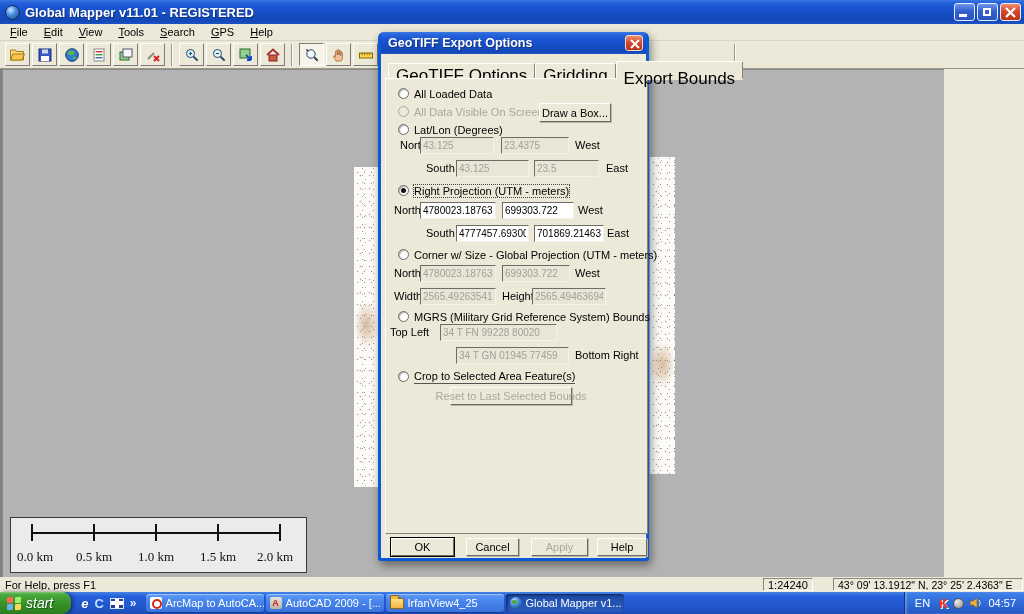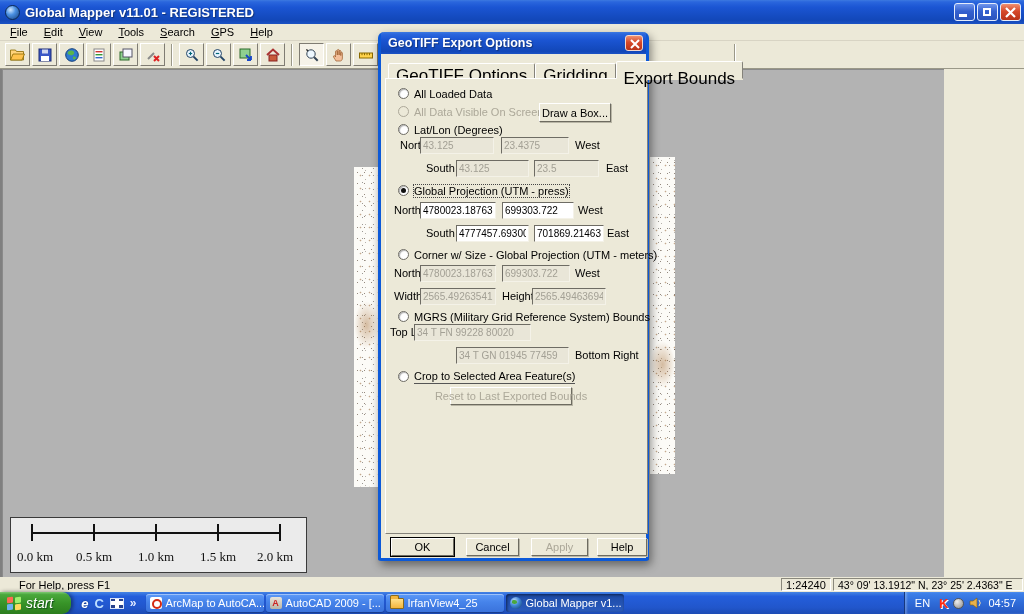--- a/index.html
+++ b/index.html
@@ -53,21 +53,21 @@
 
   
   .scalebar { position:absolute; left:8px; top:448px; width:297px; height:56px; background:#ebebeb;
     border:1px solid #3a3a3a; }
   .sb-line { position:absolute; left:21px; top:14px; width:248px; height:0; border-top:2px solid #111; }
   .sb-tick { position:absolute; top:6px; width:2px; height:17px; background:#111; }
   .sb-lab { position:absolute; top:31px; transform:translateX(-50%); font-family:"Liberation Serif", serif; font-size:13px; color:#111; white-space:nowrap; }
 
   
   .statusbar { position:absolute; left:0; top:577px; width:1024px; height:15px; background:#ece9d8;
-    display:flex; align-items:stretch; gap:2px; padding:1px 1px 1px 14px; }
+    display:flex; align-items:stretch; gap:20px; padding:1px 1px 1px 0; }
   .sp { border:1px solid; border-color:#8a887c #fff #fff #8a887c; padding:0 4px; display:flex; align-items:center; white-space:nowrap; overflow:hidden; }
   .sp.help { flex:1; border-color:transparent; }
   .sp.scale { width:50px; }
   .sp.utm { width:255px; font-size:10.5px; }
   .sp.lonlat { width:190px; font-size:10.5px; }
 
   
   .taskbar { position:absolute; left:0; top:592px; width:1024px; height:22px;
     background:linear-gradient(180deg,#4584e4 0%,#3b79e1 6%,#245edb 20%,#2156cb 70%,#1c4bb5 100%);
     display:flex; align-items:center; }
@@ -416,21 +416,21 @@
         <span class="cl" style="left:40px; width:28px; text-align:right;">South</span>
         <input class="tf" style="left: 70px; width: 73px;" disabled="" value="43.125">
         <input class="tf" style="left: 148px; width: 65px;" disabled="" value="23.5">
         <span class="cl" style="left:220px">East</span>
       </div>
 
       <div class="rrow" style="top:105px">
         <span class="rb">
             <span class="dot"></span>
           </span>
-        <span class="rlabel focusring">Global Projection (UTM - press)</span>
+        <span class="rlabel focusring">Right Projection (UTM - meters)</span>
       </div>
 
       <div class="crow" style="top:123px">
         <span class="cl" style="left:8px">North</span>
         <input class="tf" style="left: 34px; width: 76px;" value="4780023.187639">
         <input class="tf" style="left: 116px; width: 72px;" value="699303.722">
         <span class="cl" style="left:192px">West</span>
       </div>
 
       <div class="crow" style="top:146px">
@@ -459,34 +459,34 @@
         <input class="tf" style="left: 146px; width: 74px;" disabled="" value="2565.494636941">
       </div>
 
       <div class="rrow" style="top:231px">
         <span class="rb"></span>
         <span class="rlabel">MGRS (Military Grid Reference System) Bounds</span>
       </div>
 
       <div class="crow" style="top:245px">
         <span class="cl" style="left:4px">Top Left</span>
-        <input class="tf" style="left: 28px; width: 117px;" disabled="" value="34 T FN 99228 80020">
+        <input class="tf" style="left: 54px; width: 117px;" disabled="" value="34 T FN 99228 80020">
       </div>
 
       <div class="crow" style="top:268px">
         <input class="tf" style="left: 70px; width: 113px;" disabled="" value="34 T GN 01945 77459">
         <span class="cl" style="left:189px">Bottom Right</span>
       </div>
 
       <div class="rrow" style="top:291px">
         <span class="rb"></span>
         <span class="rlabel crop-underline">Crop to Selected Area Feature(s)</span>
       </div>
 
-      <span class="btn dis" style="left:64px; top:308px; width:122px; height:18px;">Reset to Last Exported Bounds</span>
+      <span class="btn dis" style="left:64px; top:308px; width:122px; height:18px;">Reset to Last Selected Bounds</span>
     </div>
 
     <div class="dlg-buttons">
       <span class="btn default" style="left:10px; width:63px;">OK</span>
       <span class="btn" style="left:85px; width:53px;">Cancel</span>
       <span class="btn dis" style="left:150px; width:57px;">Apply</span>
       <span class="btn" style="left:216px; width:50px;">Help</span>
     </div>
   </div>
 

